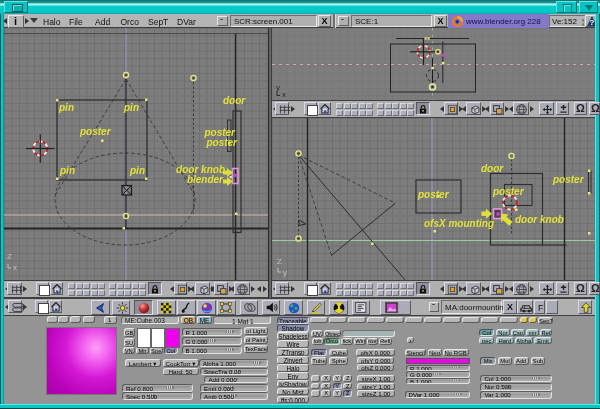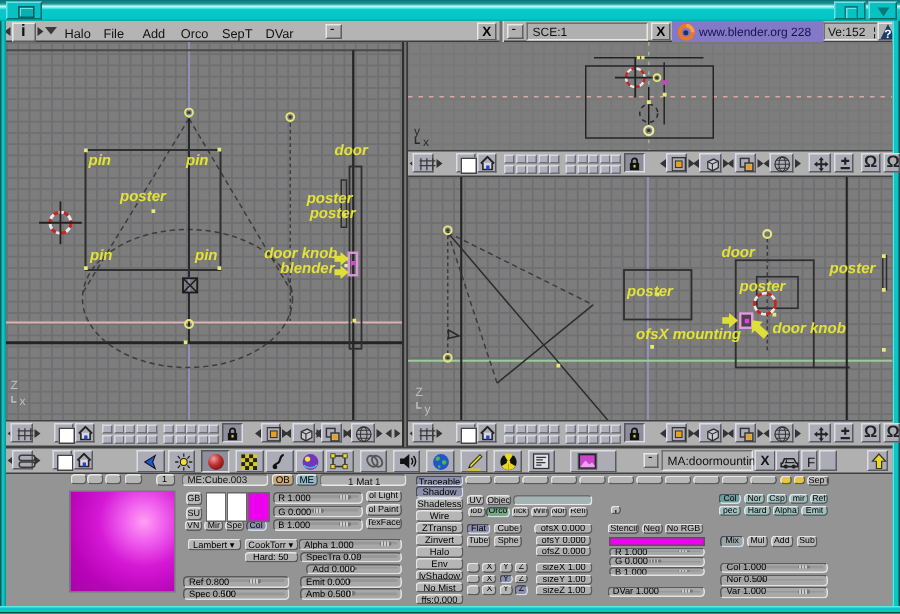--- a/index.html
+++ b/index.html
@@ -56,20 +56,21 @@
 <div class="abs" style="left:30px;top:18px;width:0;height:0;border-left:4.5px solid transparent;border-right:4.5px solid transparent;border-top:5.5px solid #3a3a3a;"></div>
 <div class="mtext" style="left:43px;">Halo</div>
 <div class="mtext" style="left:69px;">File</div>
 <div class="mtext" style="left:95px;">Add</div>
 <div class="mtext" style="left:120.5px;">Orco</div>
 <div class="mtext" style="left:148px;">SepT</div>
 <div class="mtext" style="left:177px;">DVar</div>
 <div class="raisedbtn" style="left:217px;top:16px;width:11px;height:10px;">
       <span style="position:absolute;left:2px;top:-3px;font-size:9px;">-</span>
     </div>
+<div class="inset" style="left:230px;top:15px;width:87px;height:12px;padding-left:3px;line-height:11px;">SCR:screen.001</div>
 <div class="raisedbtn" style="left:318px;top:15px;width:13px;height:12px;text-align:center;font-size:9px;font-weight:bold;line-height:11px;">X</div>
 <div class="abs" style="left:333px;top:14px;width:2px;height:14px;background:#707070;border-right:1px solid #d8d8d8;"></div>
 <div class="raisedbtn" style="left:338px;top:16px;width:11px;height:10px;">
       <span style="position:absolute;left:2px;top:-3px;font-size:9px;">-</span>
     </div>
 <div class="inset" style="left:351px;top:15px;width:81px;height:12px;padding-left:3px;line-height:11px;">SCE:1</div>
 <div class="raisedbtn" style="left:434px;top:15px;width:13px;height:12px;text-align:center;font-size:9px;font-weight:bold;line-height:11px;">X</div>
 <div class="abs" style="left:448px;top:14px;width:101px;height:14px;background:#8478c8;"></div>
 <svg class="abs" style="left:451px;top:15px;" width="13" height="13" viewBox="0 0 13 13">
  <circle cx="6.5" cy="6.5" r="5.6" fill="#f07818"></circle>

